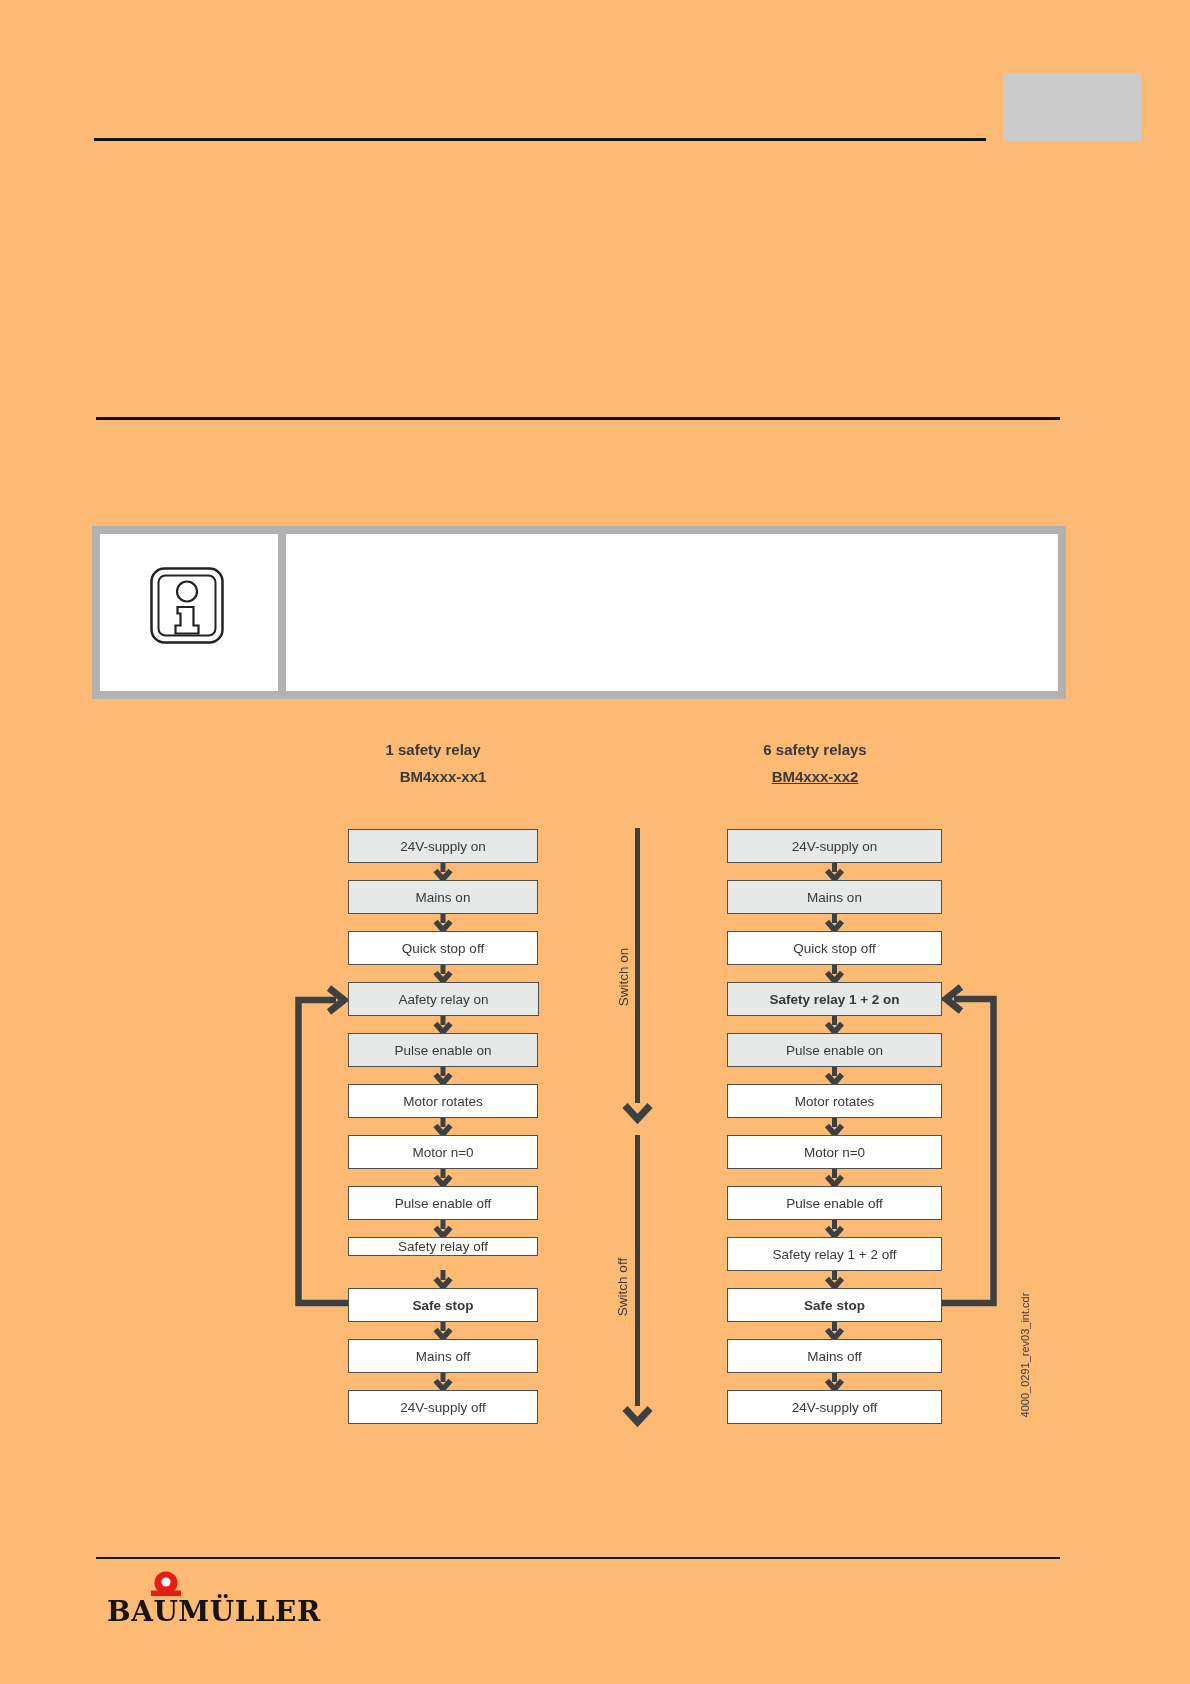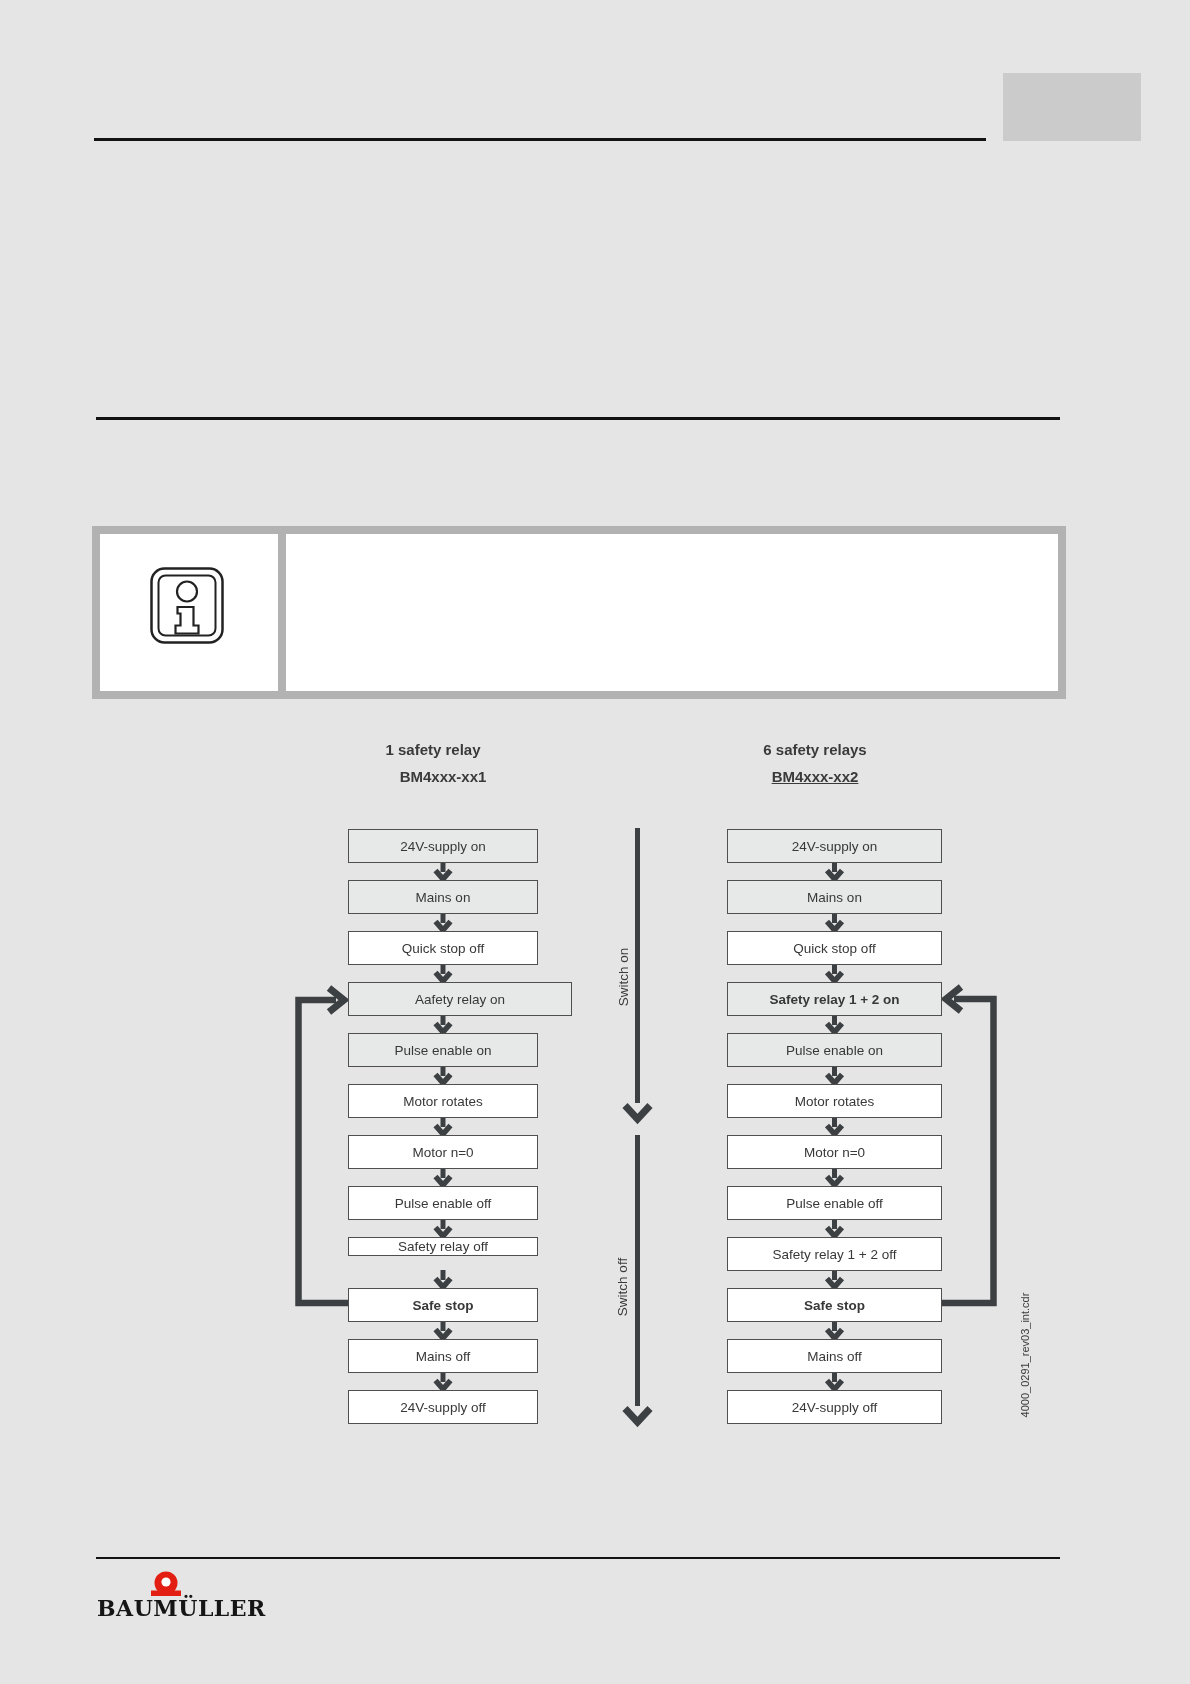--- a/index.html
+++ b/index.html
@@ -1,17 +1,17 @@
 <!DOCTYPE html>
 <html><head>
 <meta charset="utf-8">
 <style>
   html,body{margin:0;padding:0;background:#ffffff;}
   .page{
-    position:relative;width:1190px;height:1684px;background:#e5e5e5;
+    position:relative;width:1190px;height:1684px;background:#fdba74;
     font-family:"Liberation Sans","DejaVu Sans",sans-serif;overflow:hidden;
   }
   .hr{position:absolute;background:#121212;}
   .hr-top{left:94px;top:138px;width:892px;height:3px;}
   .hr-section{left:96px;top:417px;width:964px;height:3px;}
   .hr-footer{left:96px;top:1557px;width:964px;height:2px;}
   .page-marker{position:absolute;left:1003px;top:73px;width:138px;height:68px;background:#cbcbcb;}
 
   .note{
     position:absolute;left:92px;top:526px;width:974px;height:173px;
@@ -43,23 +43,23 @@
   .vlabel{
     position:absolute;transform:translate(-50%,-50%) rotate(-90deg);
     font-size:13.5px;color:#3a3a3a;white-space:nowrap;
   }
   .sw-on{left:623px;top:977px;}
   .sw-off{left:622px;top:1287px;}
   .caption{left:1025px;top:1355px;font-size:11px;color:#3c3c3c;}
 
   .logo-mark{position:absolute;left:151px;top:1571px;}
   .logo-text{
-    position:absolute;left:97px;top:1595px;
+    position:absolute;left:107px;top:1595px;
     font-family:"DejaVu Serif","Liberation Serif",serif;
-    font-weight:bold;font-size:22px;letter-spacing:0.5px;color:#151515;white-space:nowrap;
+    font-weight:bold;font-size:28px;letter-spacing:0.5px;color:#151515;white-space:nowrap;
   }
 </style>
 </head>
 <body>
 
 <div class="page">
 
   <div class="hr hr-top"></div>
   <div class="page-marker"></div>
   <div class="hr hr-section"></div>
@@ -132,21 +132,21 @@
       <path d="M 348 1303 H 298.5 V 1000 H 336" stroke="#3d4042" stroke-width="6.5" fill="none" stroke-linejoin="miter" stroke-linecap="butt"></path>
       <path d="M 329 988 L 344 1000 L 329 1012" stroke="#3d4042" stroke-width="7" fill="none" stroke-linejoin="miter" stroke-linecap="butt"></path>
       <path d="M 942 1303 H 993.5 V 999 H 954" stroke="#3d4042" stroke-width="6.5" fill="none" stroke-linejoin="miter" stroke-linecap="butt"></path>
       <path d="M 961 987 L 946 999 L 961 1011" stroke="#3d4042" stroke-width="7" fill="none" stroke-linejoin="miter" stroke-linecap="butt"></path>
     </svg>
 
   <div id="boxes">
       <div class="flow-box filled" style="left: 348px; top: 829px; width: 190px; height: 34px;">24V-supply on</div>
       <div class="flow-box filled" style="left: 348px; top: 880px; width: 190px; height: 34px;">Mains on</div>
       <div class="flow-box" style="left: 348px; top: 931px; width: 190px; height: 34px;">Quick stop off</div>
-      <div class="flow-box filled" style="left: 348px; top: 982px; width: 224px; height: 34px; text-align: right;">Aafety relay on</div>
+      <div class="flow-box filled" style="left: 348px; top: 982px; width: 191px; height: 34px; text-align: right;">Aafety relay on</div>
       <div class="flow-box filled" style="left: 348px; top: 1033px; width: 190px; height: 34px;">Pulse enable on</div>
       <div class="flow-box" style="left: 348px; top: 1084px; width: 190px; height: 34px;">Motor rotates</div>
       <div class="flow-box" style="left: 348px; top: 1135px; width: 190px; height: 34px;">Motor n=0</div>
       <div class="flow-box" style="left: 348px; top: 1186px; width: 190px; height: 34px;">Pulse enable off</div>
       <div class="flow-box" style="left: 348px; top: 1237px; width: 190px; height: 19px;">Safety relay off</div>
       <div class="flow-box bold" style="left: 348px; top: 1288px; width: 190px; height: 34px;">Safe stop</div>
       <div class="flow-box" style="left: 348px; top: 1339px; width: 190px; height: 34px;">Mains off</div>
       <div class="flow-box" style="left: 348px; top: 1390px; width: 190px; height: 34px;">24V-supply off</div>
       <div class="flow-box filled" style="left: 727px; top: 829px; width: 215px; height: 34px;">24V-supply on</div>
       <div class="flow-box filled" style="left: 727px; top: 880px; width: 215px; height: 34px;">Mains on</div>

